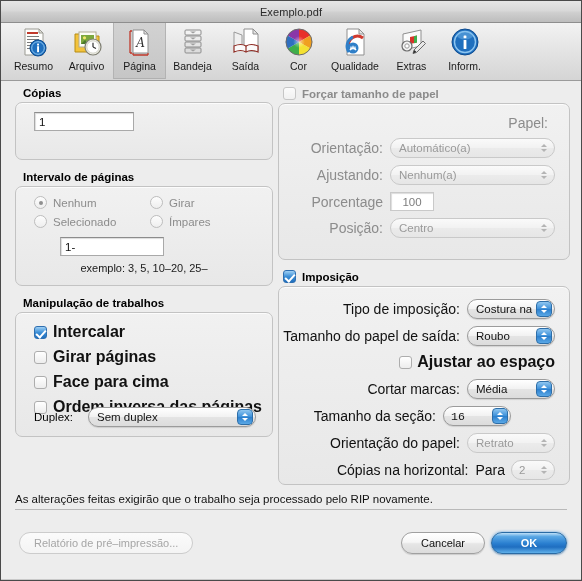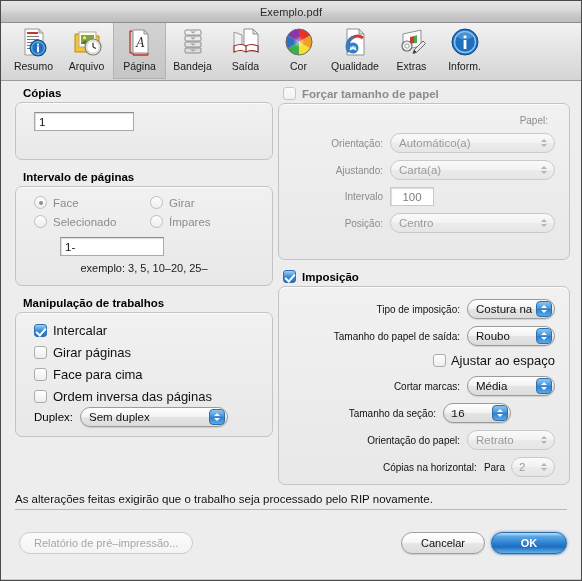--- a/index.html
+++ b/index.html
@@ -112,21 +112,21 @@
     position: relative;
   }
   .rb.on::after {
     content:""; position:absolute; left:3.5px; top:3.5px;
     width:4px; height:4px; border-radius:50%; background:#8f8f8f;
   }
   .radio-row { display:flex; align-items:center; gap:6px; }
   .radio-row .txt { font-size: 11.5px; color:#8c8c8c; }
 
   .chk-row { display:flex; align-items:center; gap:6px; margin-bottom:7px; }
-  .chk-row .txt { font-size: 13px; color:#111; }
+  .chk-row .txt { font-size: 16px; color:#111;font-weight:bold; }
 
   
   .field {
     background:#fff; border:1px solid #a9a9a9;
     border-top-color:#8c8c8c;
     box-shadow: inset 1px 1px 1px rgba(0,0,0,.14);
     font-size: 11.5px; color:#111;
     display:flex; align-items:center; padding:0 4px;
     height: 19px;
   }
@@ -166,21 +166,21 @@
   .popup.dim .arrows i.down { border-top-color:#b4b4b4; }
 
   
   .popup.small { padding-left:7px; padding-right:20px; }
 
   .row {
     display:flex; align-items:center; justify-content:flex-end;
     margin-bottom: 7px;
   }
   .row .lab {
-    font-size: 10px; color:#111; text-align:right;
+    font-size: 14px; color:#111; text-align:right;
     margin-right: 7px; white-space:nowrap;
   }
   .row .lab.dim { color:#8c8c8c; }
 
   .hint { font-size: 11px; color:#1a1a1a; text-align:center; }
 
   
   .note-wrap {
     position:absolute; left:14px; right:14px; bottom:70px;
   }
@@ -381,21 +381,21 @@
 
       <div class="group-title">Cópias</div>
       <div class="box" style="height:58px;">
         <div class="field" style="position:absolute; left:18px; top:9px; width:100px;">1</div>
       </div>
 
       <div class="group-title" style="margin-top:11px;">Intervalo de páginas</div>
       <div class="box" style="height:100px;">
         <div class="radio-row" style="position:absolute; left:18px; top:9px;">
           <span class="rb on"></span>
-          <span class="txt">Face</span>
+          <span class="txt">Nenhum</span>
         </div>
         <div class="radio-row" style="position:absolute; left:134px; top:9px;">
           <span class="rb"></span>
           <span class="txt">Girar</span>
         </div>
         <div class="radio-row" style="position:absolute; left:18px; top:28px;">
           <span class="rb"></span>
           <span class="txt">Selecionado</span>
         </div>
         <div class="radio-row" style="position:absolute; left:134px; top:28px;">
@@ -421,21 +421,21 @@
             <span class="cb"></span>
             <span class="txt">Face para cima</span>
           </div>
           <div class="chk-row">
             <span class="cb"></span>
             <span class="txt">Ordem inversa das páginas</span>
           </div>
         </div>
         <div style="position:absolute; left:18px; top:94px; display:flex; align-items:center;">
           <span style="font-size:11.5px; margin-right:7px;">Duplex:</span>
-          <span class="popup" style="width:148px;">
+          <span class="popup" style="width:168px;margin-left:8px;">
             <span>Sem duplex</span>
             <span class="arrows">
                 <i class="up"></i>
                 <i class="down"></i>
               </span>
           </span>
         </div>
       </div>
     </div>
 
@@ -455,29 +455,29 @@
             <span>Automático(a)</span>
             <span class="arrows">
                 <i class="up"></i>
                 <i class="down"></i>
               </span>
           </span>
         </div>
         <div class="row">
           <span class="lab dim">Ajustando:</span>
           <span class="popup dim" style="width:165px;">
-            <span>Carta(a)</span>
-            <span class="arrows">
-                <i class="up"></i>
-                <i class="down"></i>
-              </span>
-          </span>
-        </div>
-        <div class="row">
-          <span class="lab dim">Intervalo</span>
+            <span>Nenhum(a)</span>
+            <span class="arrows">
+                <i class="up"></i>
+                <i class="down"></i>
+              </span>
+          </span>
+        </div>
+        <div class="row">
+          <span class="lab dim">Porcentage</span>
           <span class="field center" style="width:44px; color:#7d7d7d; border-color:#c9c9c9;">100</span>
           <span style="width:121px;"></span>
         </div>
         <div class="row">
           <span class="lab dim">Posição:</span>
           <span class="popup dim" style="width:165px;">
             <span>Centro</span>
             <span class="arrows">
                 <i class="up"></i>
                 <i class="down"></i>

